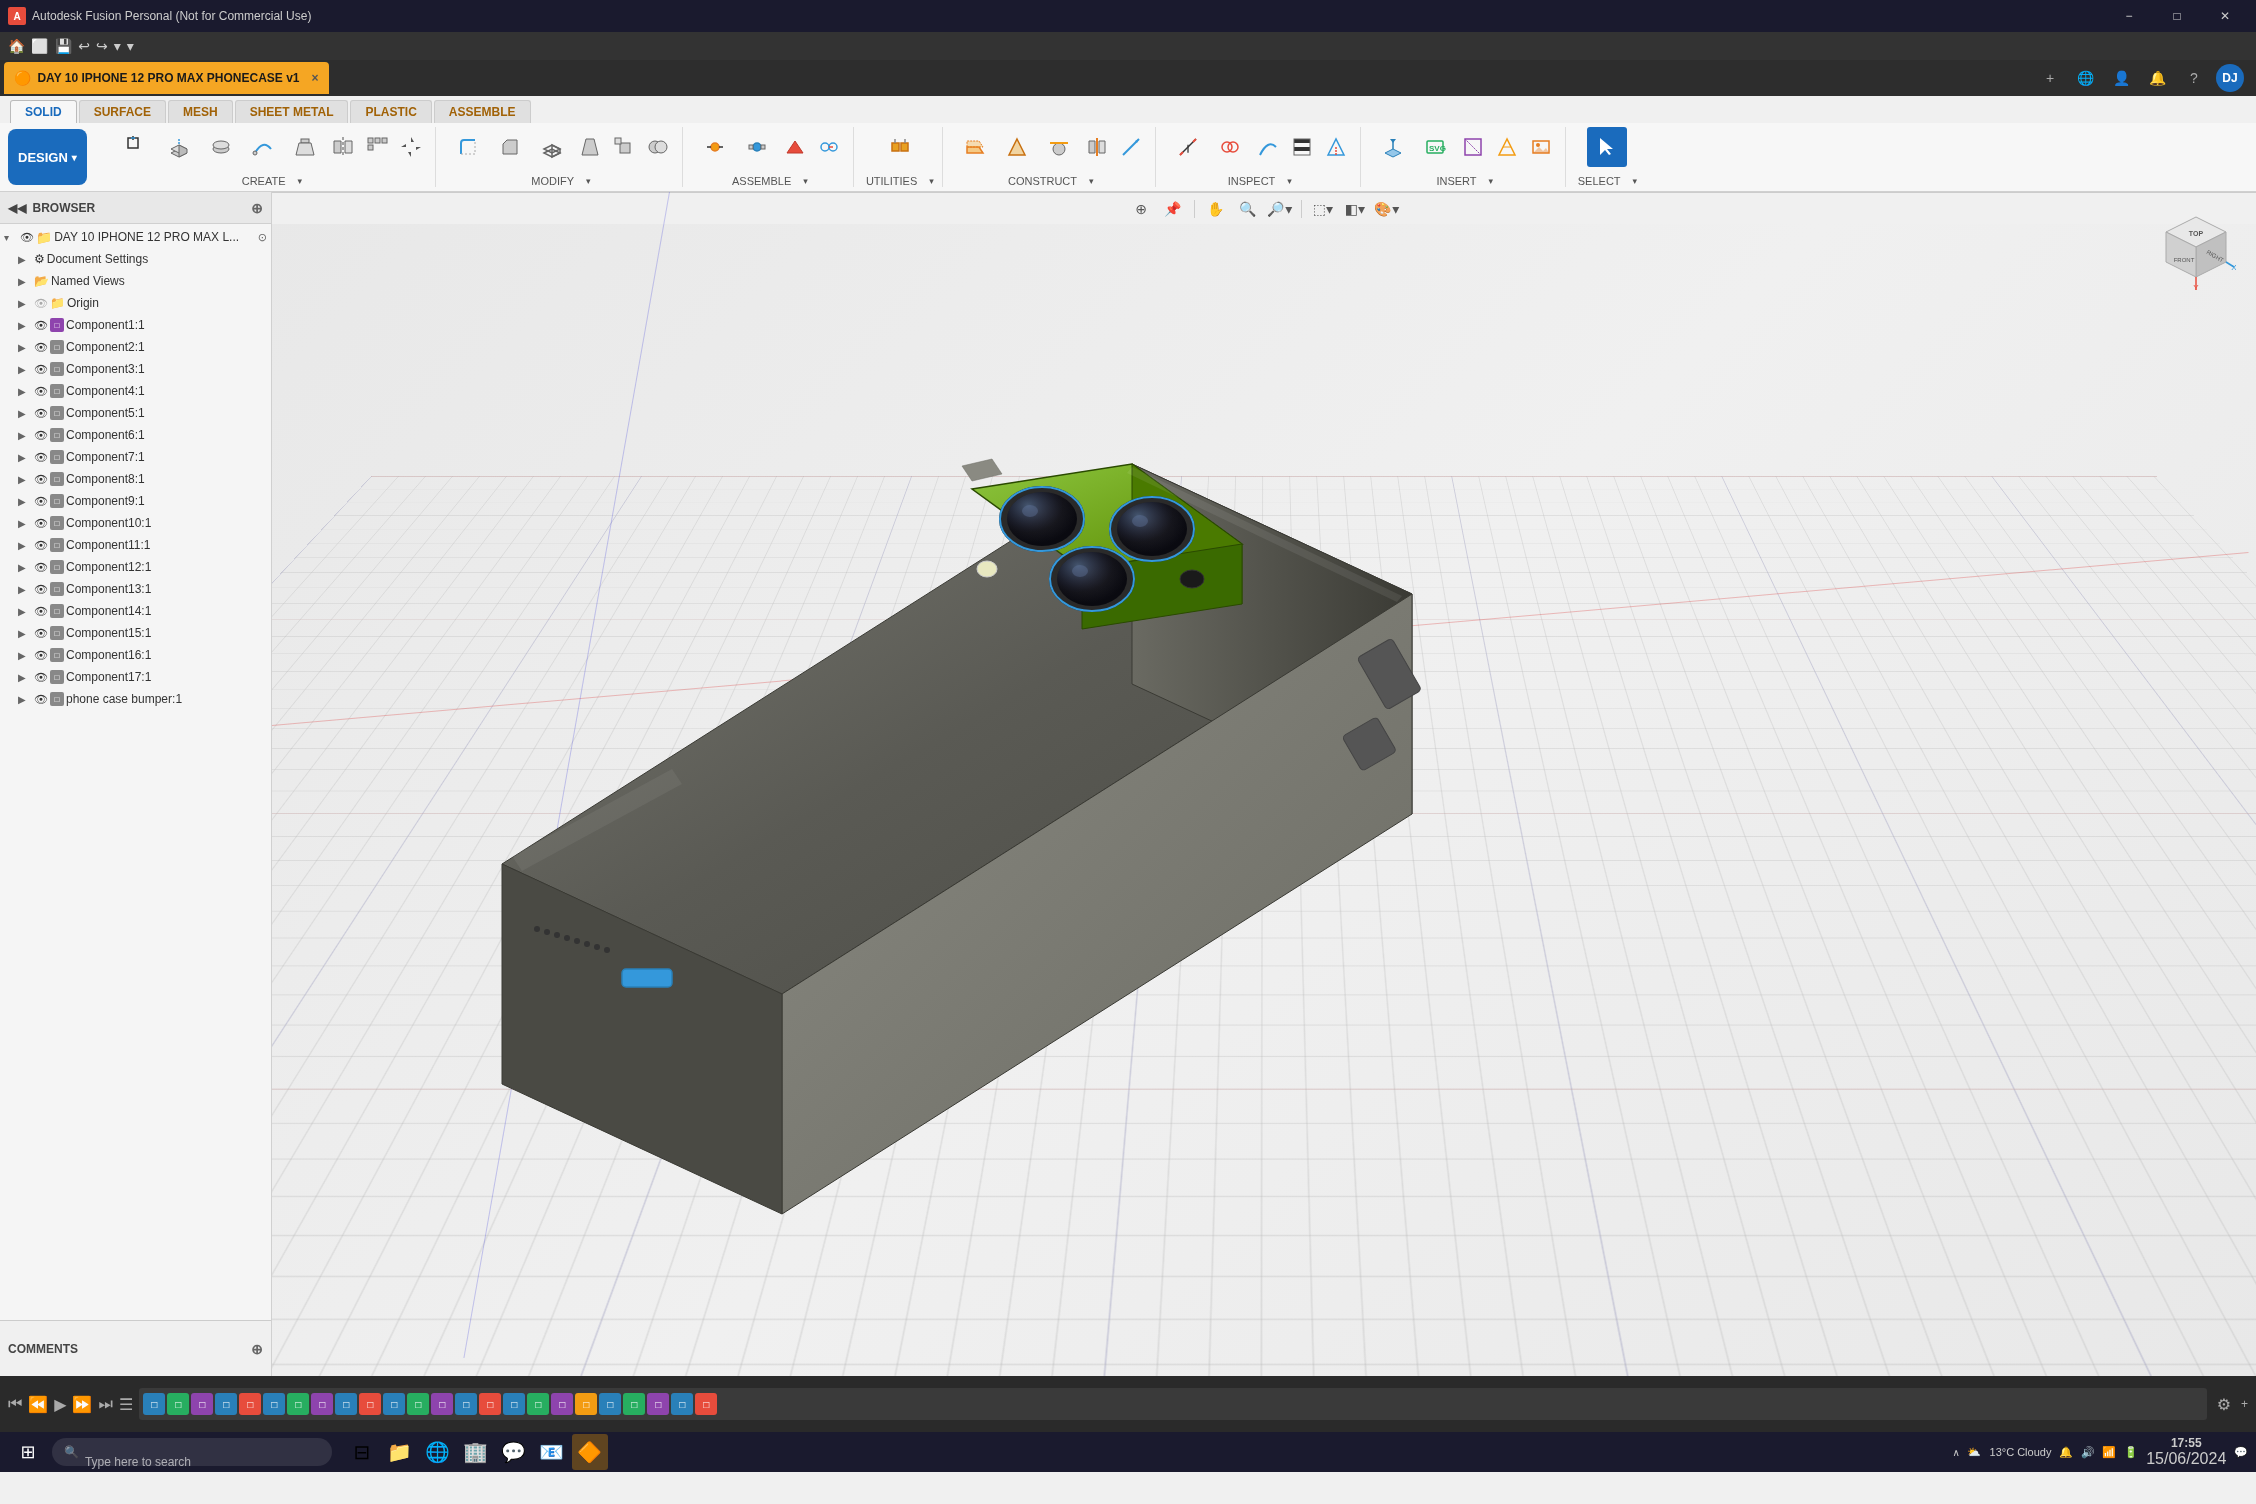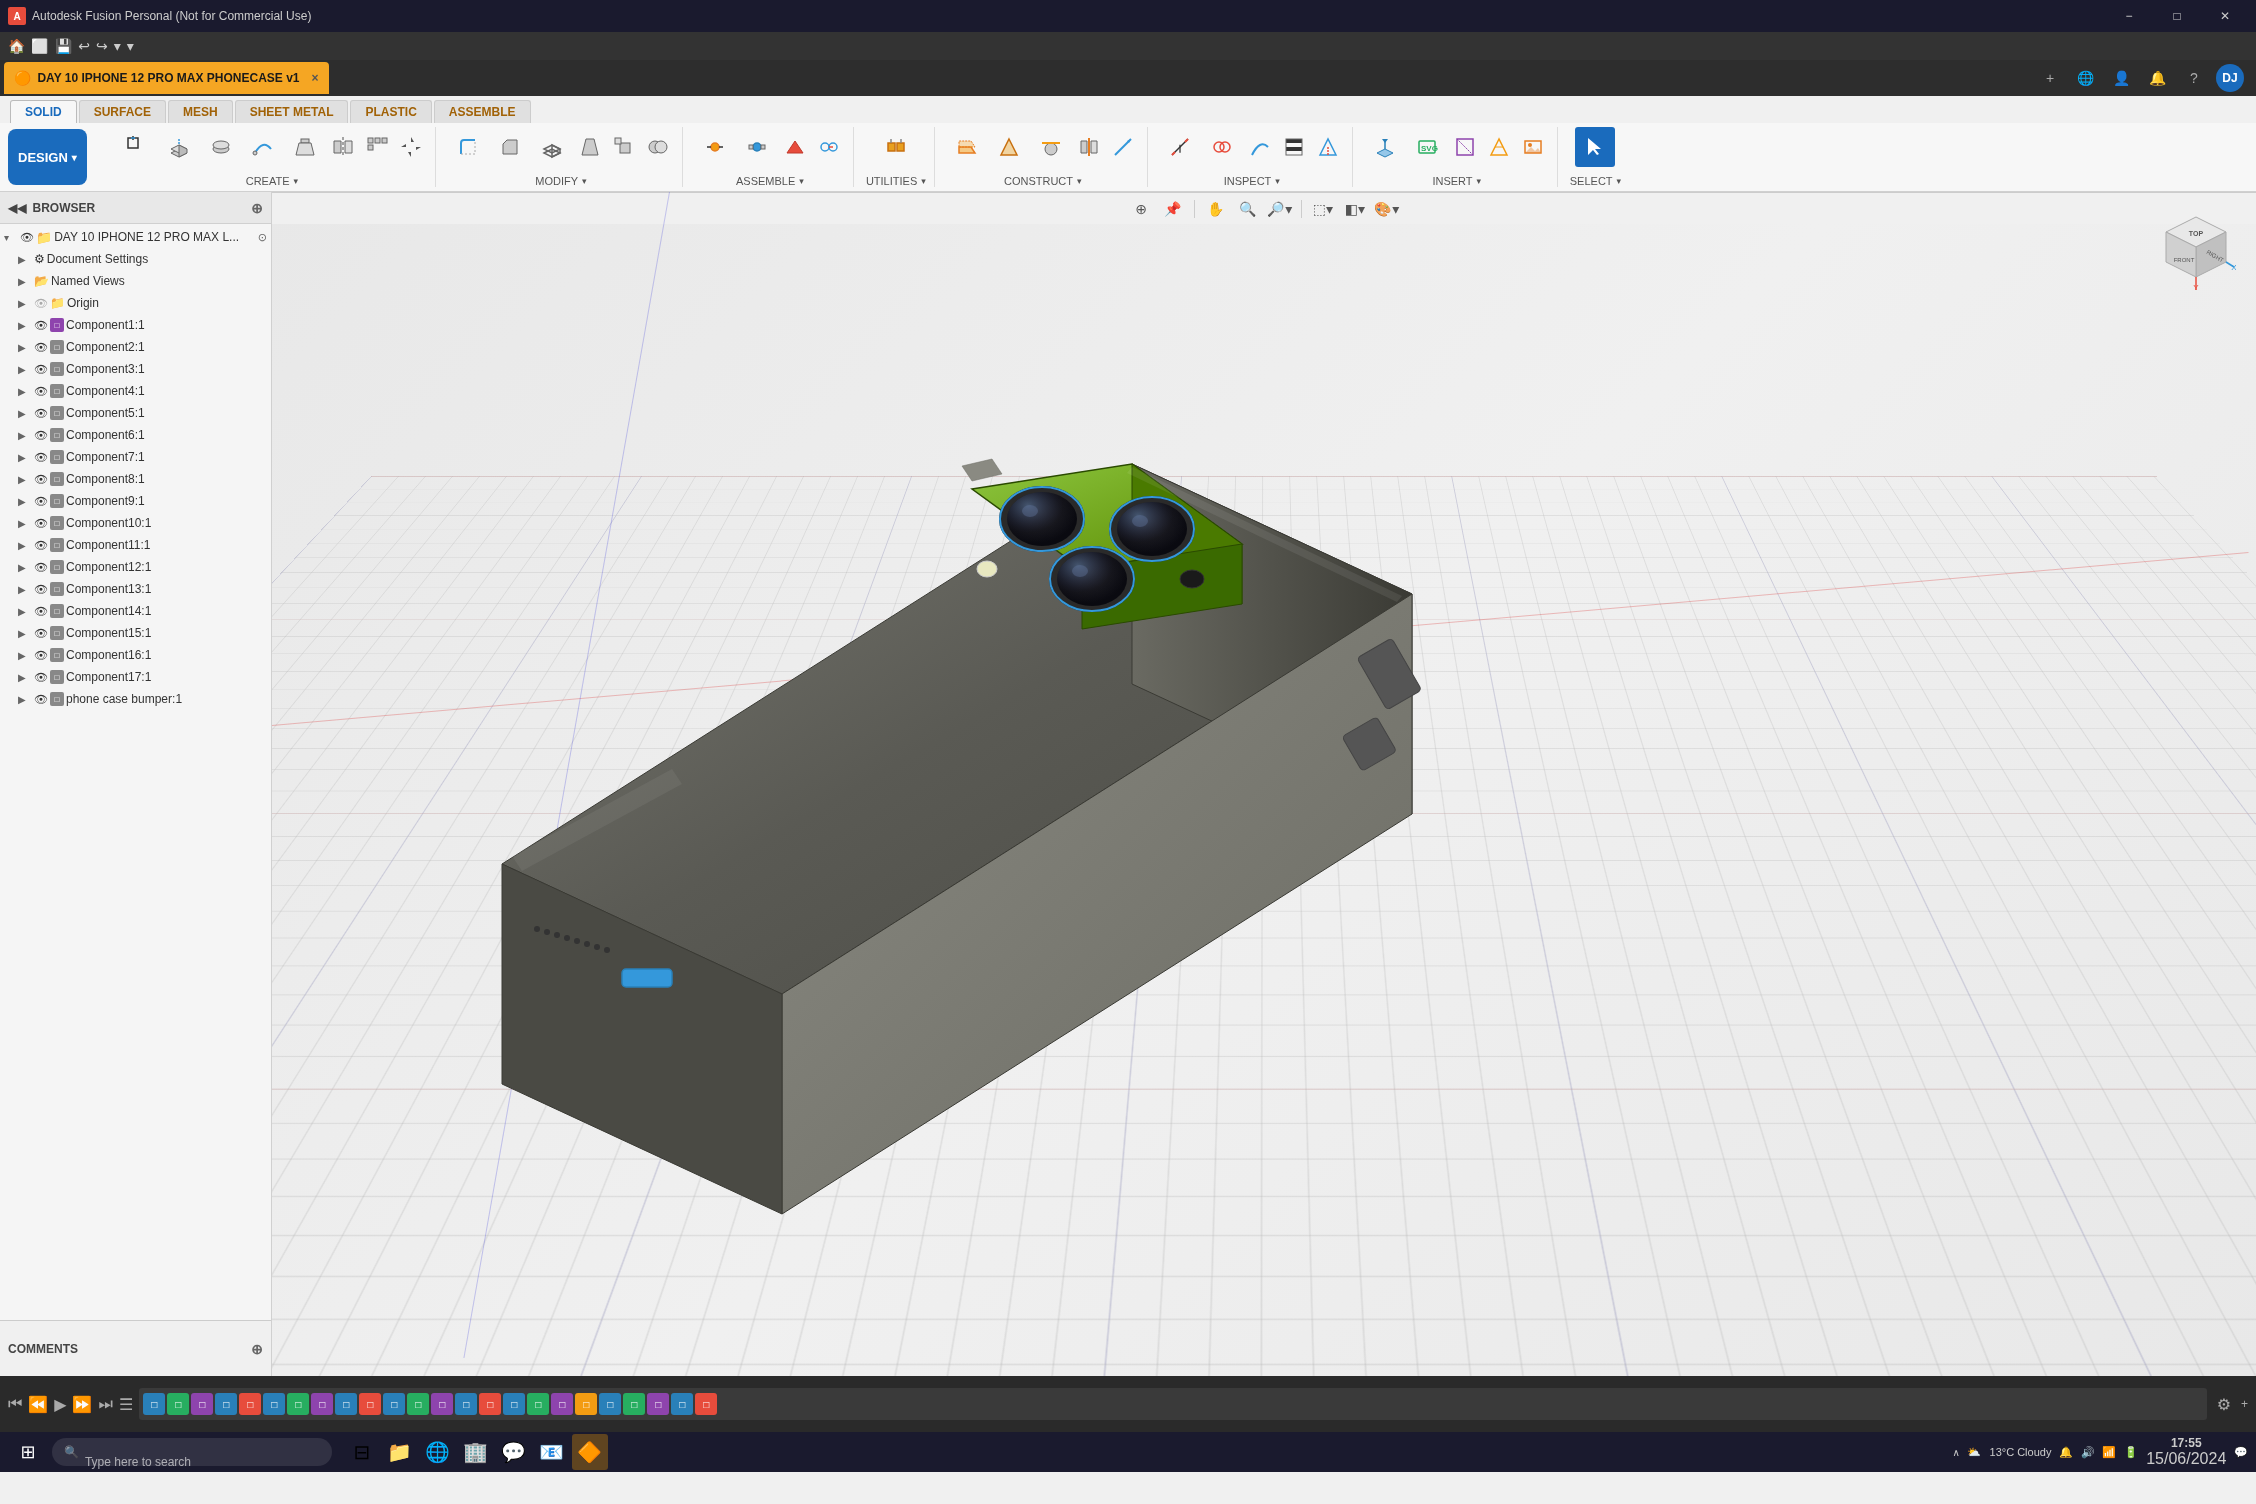--- a/index.html
+++ b/index.html
@@ -127,21 +127,21 @@
       color: #333;
     }
     .tb-icon-lg {
       width: 40px;
       height: 40px;
       font-size: 22px;
     }
     .tb-btn-drop {
       display: flex;
       align-items: center;
-      gap: 4px;
+      gap: 12px;
       font-size: 11px;
       cursor: pointer;
       color: #555;
     }
     .tb-btn-drop .arrow { font-size: 9px; }
 
     
     #quickaccess {
       height: 28px;
       background: #333;

